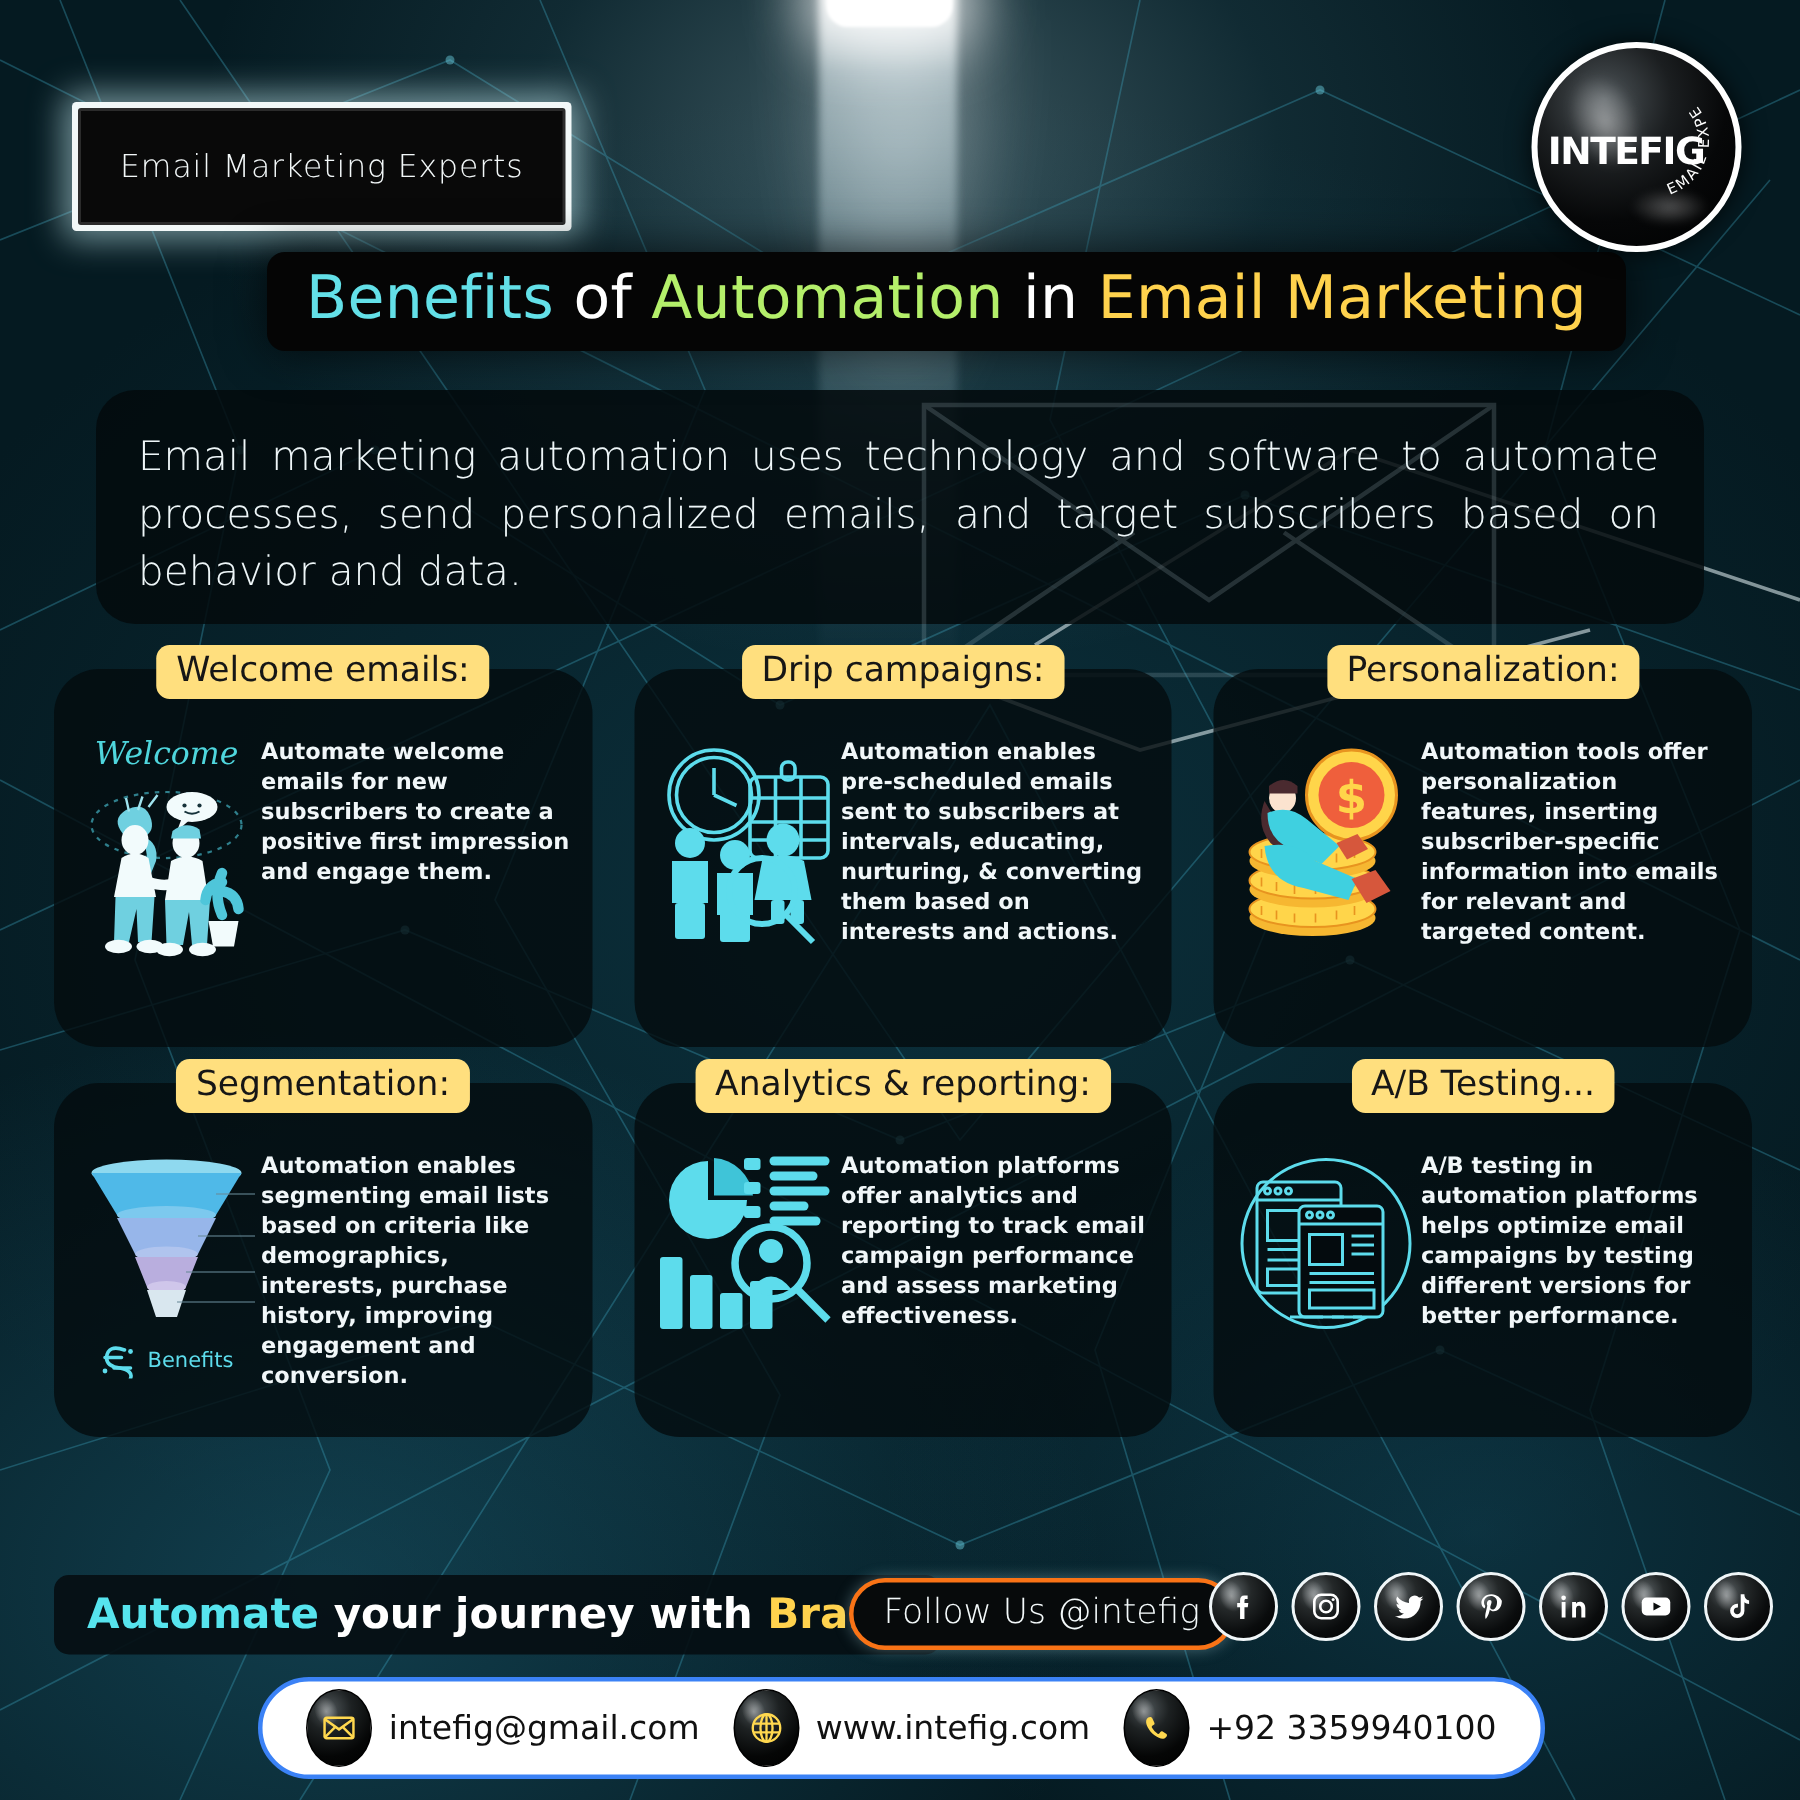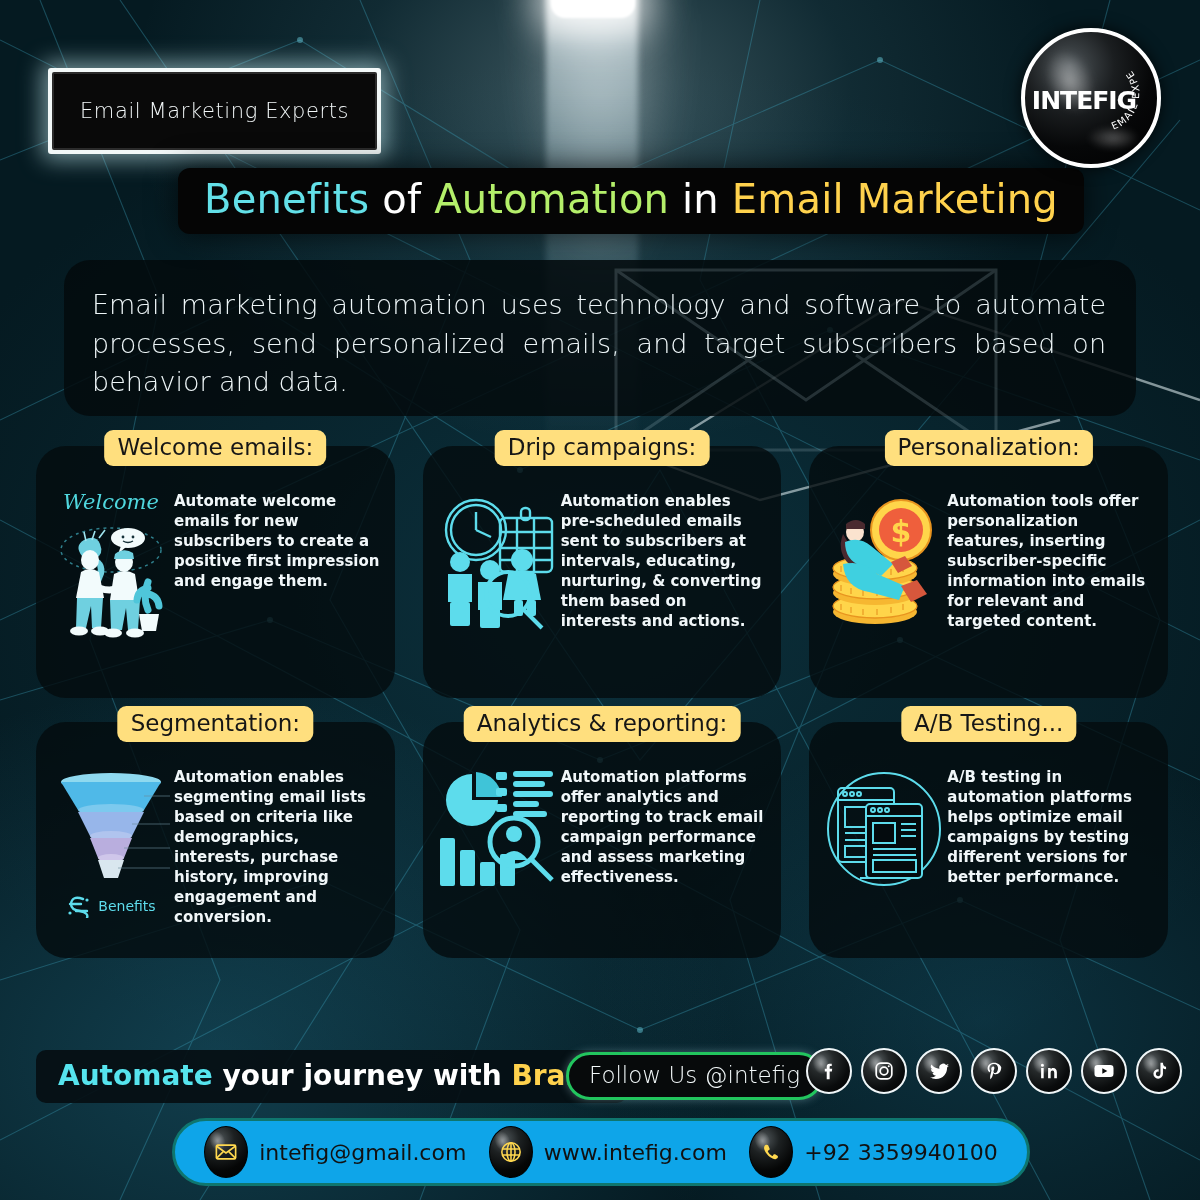--- a/index.html
+++ b/index.html
@@ -143,21 +143,21 @@
   }
   #empower .line { font-size:28px; font-weight:700; white-space:nowrap;
     font-family:"DejaVu Sans", sans-serif; }
   .e-cyan { color:#56e4ee; }
   .e-white{ color:#ffffff; }
   .e-gold { color:#ffd24d; }
 
   
   #follow {
     position:absolute; left:566px; top:1052px; z-index:6;
-    border:3px solid #22c55e; border-radius:24px;
+    border:3px solid #f97316; border-radius:24px;
     background:#070a0b; padding:7px 20px 9px;
     box-shadow:0 0 10px rgba(180,230,240,.35);
   }
   #follow span { color:#f4fafb; font-size:23px; white-space:nowrap;
     font-family:"DejaVu Sans", sans-serif; font-weight:300; }
 
   
   #socials { position:absolute; left:806px; top:1048px; z-index:6; display:flex; gap:9px; }
   .soc {
     width:46px; height:46px; border-radius:50%;
@@ -169,21 +169,21 @@
   .soc::after {
     content:""; position:absolute; left:5px; top:3px; width:16px; height:22px;
     background:radial-gradient(ellipse, rgba(255,255,255,.40), rgba(255,255,255,0) 70%);
     border-radius:50%; transform:rotate(-20deg);
   }
   .soc svg { position:relative; z-index:2; }
 
   
   #contact {
     position:absolute; left:172px; top:1118px; width:858px; height:68px; z-index:6;
-    background:#0ea5e9; border:3px solid #0f766e; border-radius:34px;
+    background:#ffffff; border:3px solid #3b82f6; border-radius:34px;
     display:flex; align-items:center; justify-content:space-around; padding:0 18px;
   }
   .ct-item { display:flex; align-items:center; gap:11px; }
   .ct-badge {
     width:44px; height:52px; border-radius:50%;
     background:radial-gradient(circle at 34% 24%, #4f5659 0%, #1d2122 32%, #050606 68%, #000 100%);
     display:flex; align-items:center; justify-content:center;
     border:1px solid #000; position:relative; overflow:hidden; flex:0 0 auto;
   }
   .ct-badge::after{

